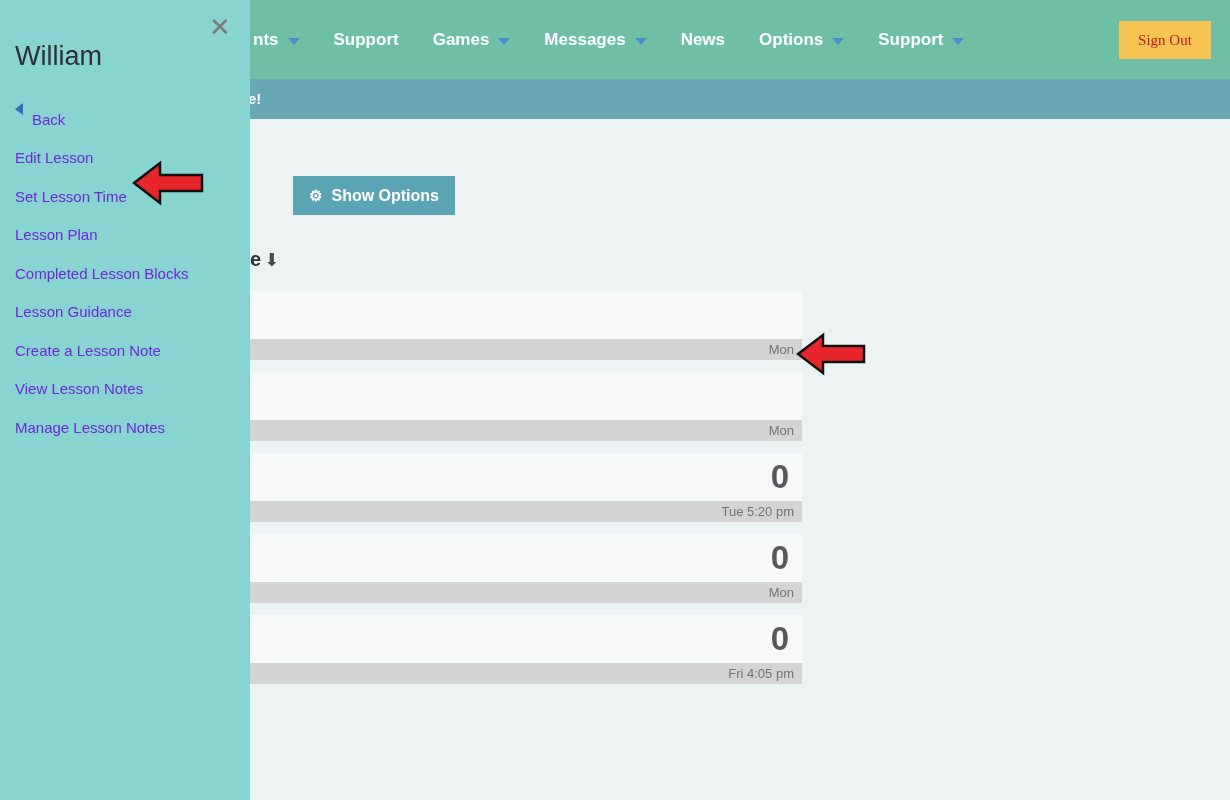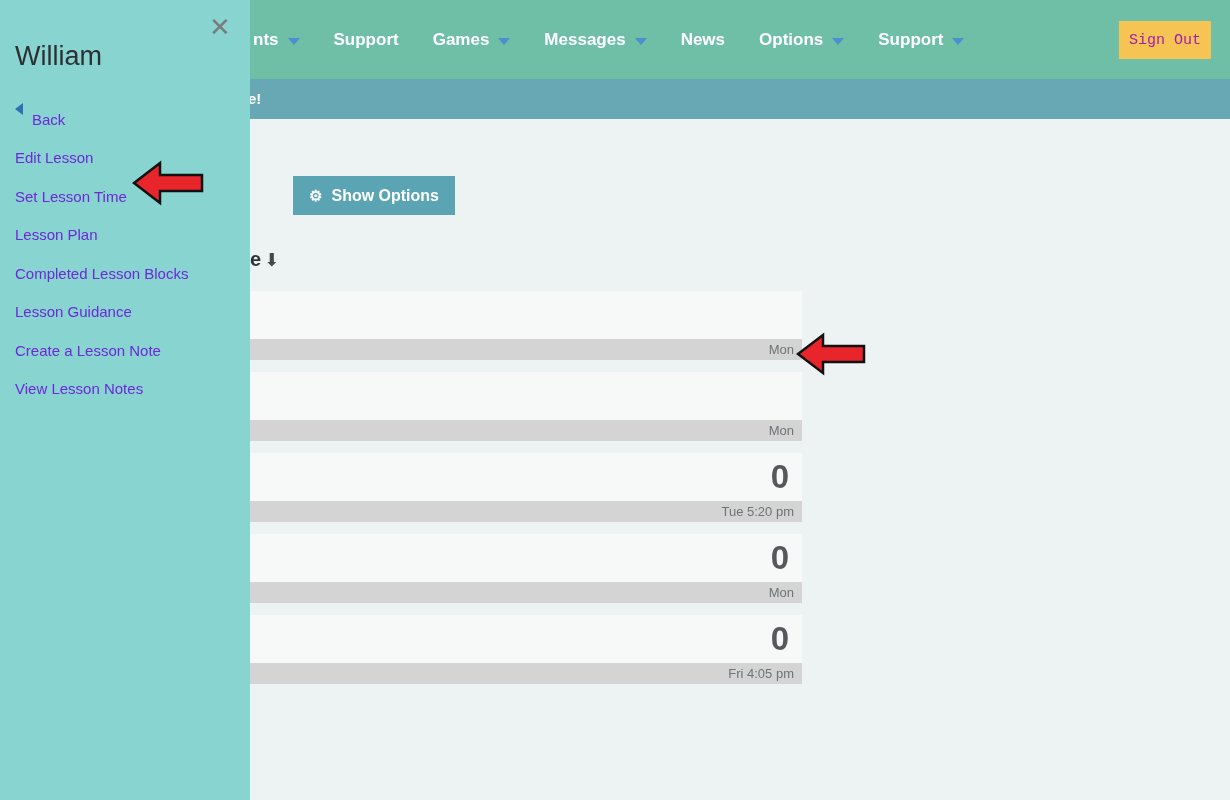--- a/index.html
+++ b/index.html
@@ -58,25 +58,25 @@
     display: inline-block;
     margin-top: 3px;
   }
   .signout-btn {
     position: absolute;
     right: 19px;
     top: 21px;
     width: 92px;
     height: 38px;
     background: #f6c453;
-    color: #a21caf;
+    color: #b91c1c;
     font-size: 15px;
     border: none;
     cursor: pointer;
-    font-family: Liberation Mono, monospace;
+    font-family: Liberation Serif, serif;
   }
 
   
   .promo-banner {
     position: absolute;
     top: 79px; left: 0;
     width: 1230px;
     height: 40px;
     background: #68a8b4;
     z-index: 4;
@@ -372,20 +372,23 @@
         </li>
         <li class="sidebar-li">
           <span class="sidebar-label">Lesson Guidance</span>
         </li>
         <li class="sidebar-li">
           <span class="sidebar-label">Create a Lesson Note</span>
         </li>
         <li class="sidebar-li">
           <span class="sidebar-label">View Lesson Notes</span>
         </li>
+        <li class="sidebar-li">
+          <span class="sidebar-label">Manage Lesson Notes</span>
+        </li>
       </ul>
   </div>
 
   <svg class="arrow" id="arrow-sidebar" width="72" height="46" viewBox="0 0 72 46">
     <polygon points="2,23 28,3 28,15 70,15 70,31 28,31 28,43" fill="#e8252a" stroke="#111111" stroke-width="2.5" stroke-linejoin="miter"></polygon>
   </svg>
 
   <svg class="arrow" id="arrow-row" width="70" height="44" viewBox="0 0 70 44">
     <polygon points="2,22 27,3 27,14 68,14 68,30 27,30 27,41" fill="#e8252a" stroke="#111111" stroke-width="2.5" stroke-linejoin="miter"></polygon>
   </svg>

